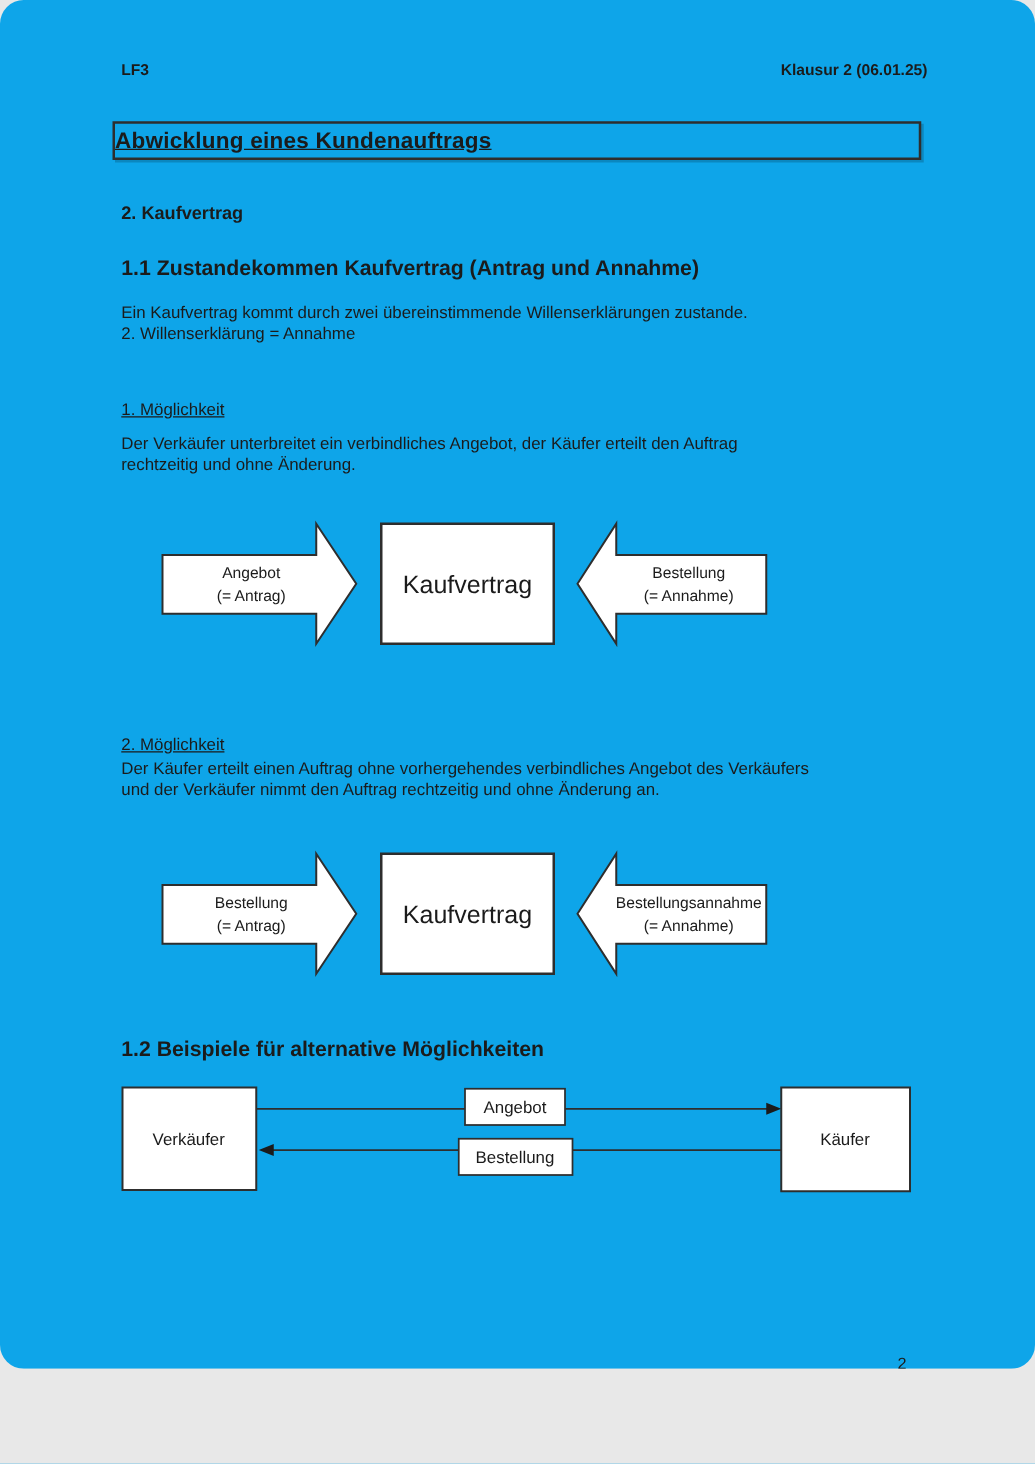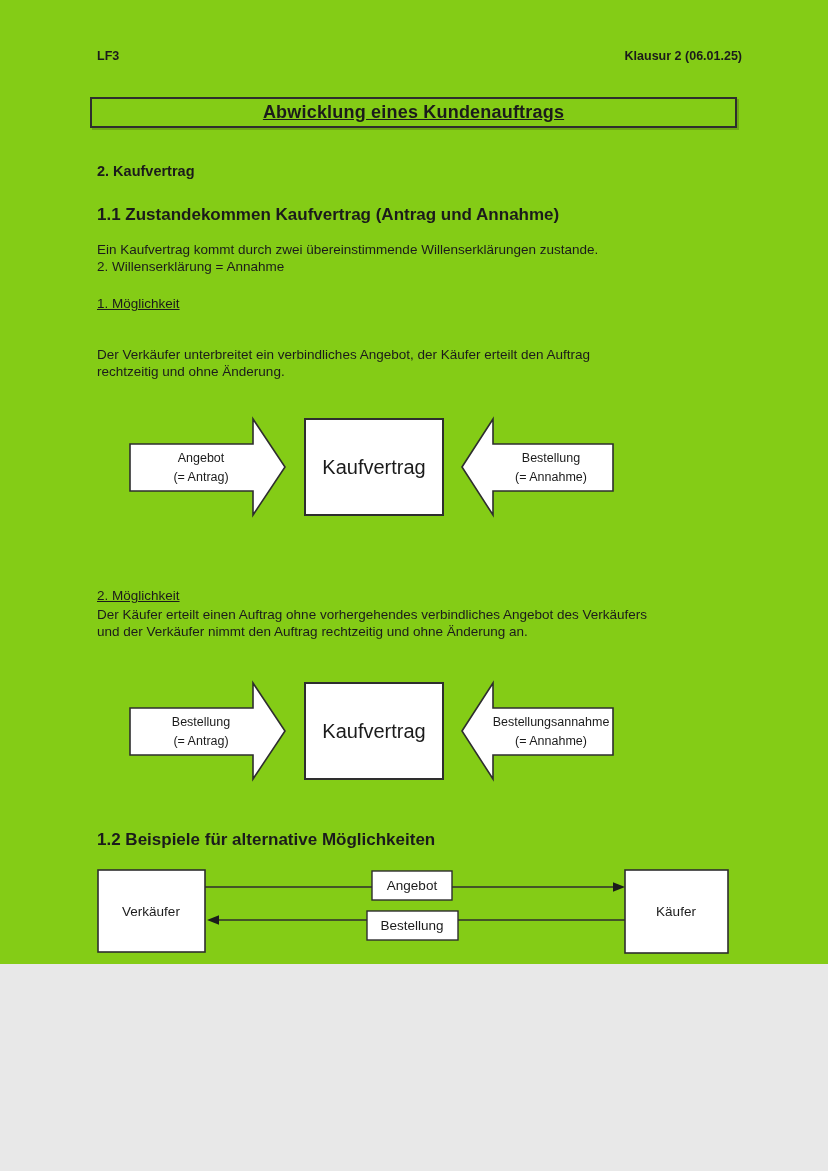--- a/index.html
+++ b/index.html
@@ -1,28 +1,28 @@
 <!DOCTYPE html>
 <html><head>
 <meta charset="utf-8">
 <style>
   html,body { margin:0; padding:0; background:#e8e8e8; }
   .page {
-    position:relative; width:828px; height:964px; margin:0 auto;
-    background:#84cc16; overflow:hidden;
-    font-family:"Liberation Sans", sans-serif; color:#1b1b1b;
+    position:relative; width:828px; height:1095px; margin:0 auto;
+    background:#0ea5e9; overflow:hidden;
+    font-family:"Liberation Sans", sans-serif; color:#1b1b1b;border-radius:19px;
   }
   .abs { position:absolute; white-space:nowrap; }
   .hdr { font-size:12.5px; font-weight:bold; top:49px; }
   .hdr-left { left:97px; }
   .hdr-right { left:97px; width:645px; text-align:right; }
   .title-box {
     position:absolute; left:90px; top:97px; width:643px; height:27px;
     border:2px solid #2e2e2e; box-shadow:2px 2px 0 rgba(0,0,0,0.18);
-    display:flex; align-items:center; justify-content:center;
+    display:flex; align-items:center; justify-content:flex-start;
   }
   .title-text { font-size:18px; font-weight:bold; text-decoration:underline; letter-spacing:0.2px; }
   .h-sec { font-size:14.5px; font-weight:bold; }
   .h-sub { font-size:17px; font-weight:bold; }
   .bodytxt { font-size:13.5px; }
   .bodytxt div { line-height:17.4px; }
   .possib { font-size:13.5px; text-decoration:underline; }
   .diagram { position:absolute; }
   .diagram .shape { fill:#ffffff; stroke:#2e2e2e; stroke-width:1.6; }
   .diagram .kvbox { fill:#ffffff; stroke:#2e2e2e; stroke-width:2; }
@@ -49,21 +49,21 @@
 
   <div class="abs h-sec" style="left:97px; top:163px;">2. Kaufvertrag</div>
 
   <div class="abs h-sub" style="left:97px; top:205px;">1.1 Zustandekommen Kaufvertrag (Antrag und Annahme)</div>
 
   <div class="abs bodytxt" style="left:97px; top:241px;">
     <div>Ein Kaufvertrag kommt durch zwei übereinstimmende Willenserklärungen zustande.</div>
     <div>2. Willenserklärung = Annahme</div>
   </div>
 
-  <div class="abs possib" style="left:97px; top:296px;text-decoration:underline;">1. Möglichkeit</div>
+  <div class="abs possib" style="left:97px; top:320px;text-decoration:underline;">1. Möglichkeit</div>
 
   <div class="abs bodytxt" style="left:97px; top:346px;">
     <div>Der Verkäufer unterbreitet ein verbindliches Angebot, der Käufer erteilt den Auftrag</div>
     <div>rechtzeitig und ohne Änderung.</div>
   </div>
 
   <svg class="diagram" style="left:90px; top:408px;" width="648" height="120" viewBox="0 0 648 120">
     <polygon class="shape" points="40,36 163,36 163,11 195,59 163,107 163,83 40,83"></polygon>
     <polygon class="shape" points="372,59 403,11 403,36 523,36 523,83 403,83 403,107"></polygon>
     <rect class="kvbox" x="215" y="11" width="138" height="96"></rect>

